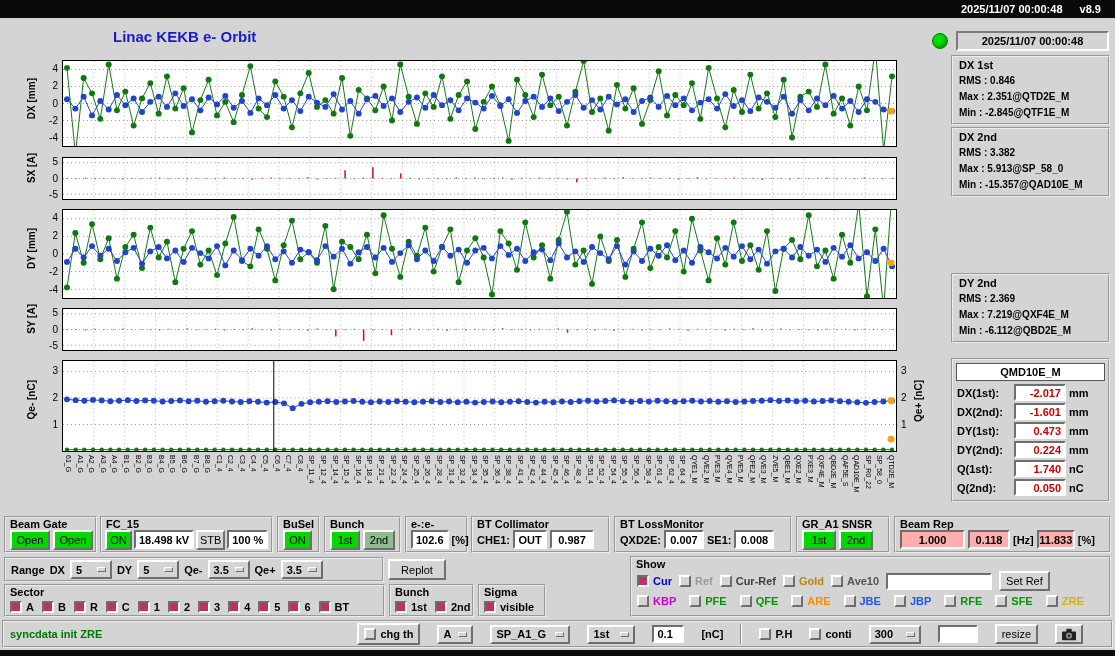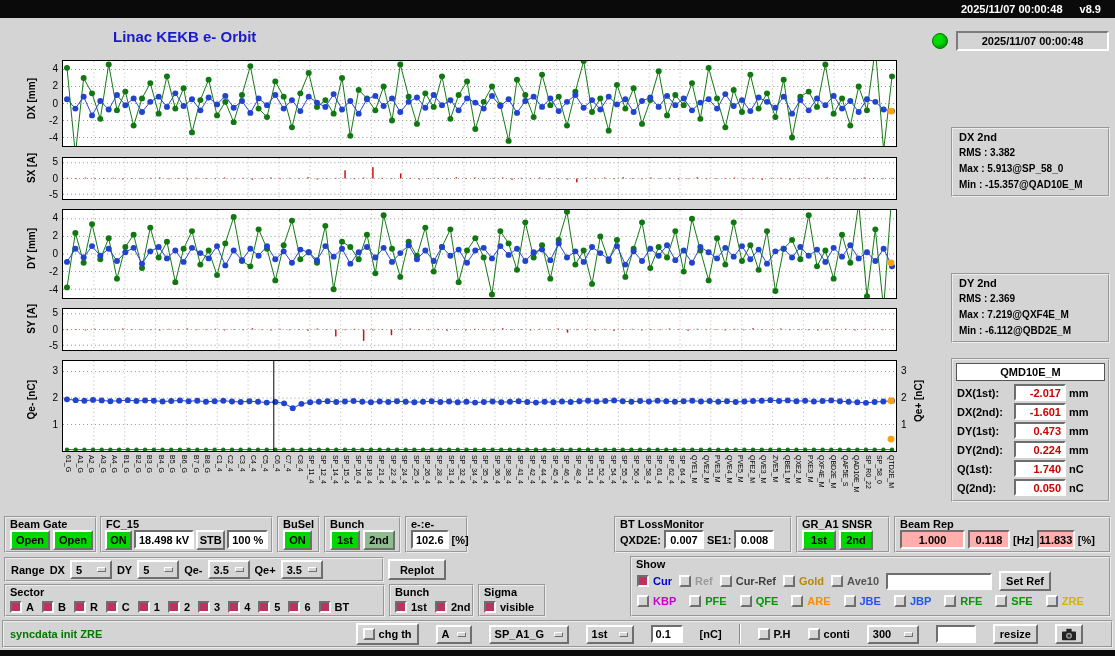--- a/index.html
+++ b/index.html
@@ -22,21 +22,21 @@
   #plots-layer{position:absolute;left:0;top:0;width:1115px;height:656px}
   .plot{position:absolute;background:#fff;border:1px solid #000}
   .plot svg{display:block;width:100%;height:100%}
   .ytick{position:absolute;font-size:10px;color:#000;text-align:right;width:22px;line-height:12px}
   .ytick.right{text-align:left;width:18px}
   .ylabel{position:absolute;font-size:10px;font-weight:bold;writing-mode:vertical-rl;transform:rotate(180deg);white-space:nowrap;color:#000}
   #xlabels{position:absolute;left:0;top:455px;width:1115px;height:56px;overflow:hidden}
   .xlabel{position:absolute;top:0;font-size:7px;line-height:8px;writing-mode:vertical-rl;white-space:nowrap;color:#000}
   .lframe{position:absolute;height:37px;border:2px groove #ececec;padding:12px 4px 2px 4px;display:flex;align-items:center;gap:3px}
   .ftitle{position:absolute;left:4px;top:1px;font-size:11px;font-weight:bold;line-height:11px;white-space:nowrap}
-  .btn{border:2px solid;border-color:#fff #6e6e6e #6e6e6e #fff;background:#d4d4d4;font-size:11px;font-weight:bold;height:20px;display:inline-flex;align-items:center;justify-content:center;padding:0 5px;white-space:nowrap;cursor:default}
+  .btn{border:2px solid;border-color:#fff #6e6e6e #6e6e6e #fff;background:#d4d4d4;font-size:11px;font-weight:normal;height:20px;display:inline-flex;align-items:center;justify-content:center;padding:0 5px;white-space:nowrap;cursor:default}
   .btn.green{background:#00d800}
   .btn.dullgreen{background:#8fbc8f}
   .disp{border:2px solid;border-color:#6e6e6e #fff #fff #6e6e6e;background:#fff;font-size:11px;font-weight:bold;height:19px;display:inline-flex;align-items:center;justify-content:center;padding:0 3px;white-space:nowrap}
   .disp.pink{background:#ffaeae}
   .lbl{font-size:11px;font-weight:bold;white-space:nowrap}
   .cbitem{display:inline-flex;align-items:center;gap:4px}
   .cb{width:12px;height:12px;border:2px solid;border-color:#fff #6e6e6e #6e6e6e #fff;background:#d4d4d4;flex:none;display:inline-block}
   .cb.on{border-color:#6e6e6e #fff #fff #6e6e6e}
   .combo{border:2px solid;border-color:#fff #6e6e6e #6e6e6e #fff;background:#d4d4d4;height:19px;display:inline-flex;align-items:center;justify-content:space-between;gap:5px;padding:0 4px;font-size:11px;font-weight:bold;white-space:nowrap}
   .combo .mark{width:9px;height:5px;border:1px solid;border-color:#fff #6e6e6e #6e6e6e #fff;background:#d4d4d4;flex:none}
@@ -1115,20 +1115,26 @@
       <span class="xlabel" style="left: 805.859px;">PXE3_M</span>
       <span class="xlabel" style="left: 817.451px;">QXF4E_M</span>
       <span class="xlabel" style="left: 829.042px;">QBD2E_M</span>
       <span class="xlabel" style="left: 840.634px;">QAF5E_S</span>
       <span class="xlabel" style="left: 852.225px;">QAD10E_M</span>
       <span class="xlabel" style="left: 863.817px;">SP_R0_22</span>
       <span class="xlabel" style="left: 875.408px;">SP_58_0</span>
       <span class="xlabel" style="left: 887px;">QTD2E_M</span>
     </div>
 
+  <div class="statgroup" style="top:55px">
+    <div class="gtitle">DX 1st</div>
+    <div class="statline">RMS : 0.846</div>
+    <div class="statline">Max : 2.351@QTD2E_M</div>
+    <div class="statline">Min : -2.845@QTF1E_M</div>
+  </div>
   <div class="statgroup" style="top:127px">
     <div class="gtitle">DX 2nd</div>
     <div class="statline">RMS : 3.382</div>
     <div class="statline">Max : 5.913@SP_58_0</div>
     <div class="statline">Min : -15.357@QAD10E_M</div>
   </div>
   <div class="statgroup" style="top:273px">
     <div class="gtitle">DY 2nd</div>
     <div class="statline">RMS : 2.369</div>
     <div class="statline">Max : 7.219@QXF4E_M</div>
@@ -1193,20 +1199,26 @@
     <div class="btn green" style="width:32px">1st</div>
     <div class="btn dullgreen" style="width:32px">2nd</div>
   </div>
 
   <div class="lframe" style="left:405px;top:516px;width:63px">
     <span class="ftitle">e-:e-</span>
     <div class="disp" style="width:38px">102.6</div>
     <span class="lbl">[%]</span>
   </div>
 
+  <div class="lframe" style="left:471px;top:516px;width:139px">
+    <span class="ftitle">BT Collimator</span>
+    <span class="lbl">CHE1:</span>
+    <div class="disp" style="width:34px">OUT</div>
+    <div class="disp" style="width:44px">0.987</div>
+  </div>
 
   <div class="lframe" style="left:614px;top:516px;width:178px">
     <span class="ftitle">BT LossMonitor</span>
     <span class="lbl">QXD2E:</span>
     <div class="disp" style="width:40px">0.007</div>
     <span class="lbl">SE1:</span>
     <div class="disp" style="width:40px">0.008</div>
   </div>
 
   <div class="lframe" style="left:796px;top:516px;width:94px">

